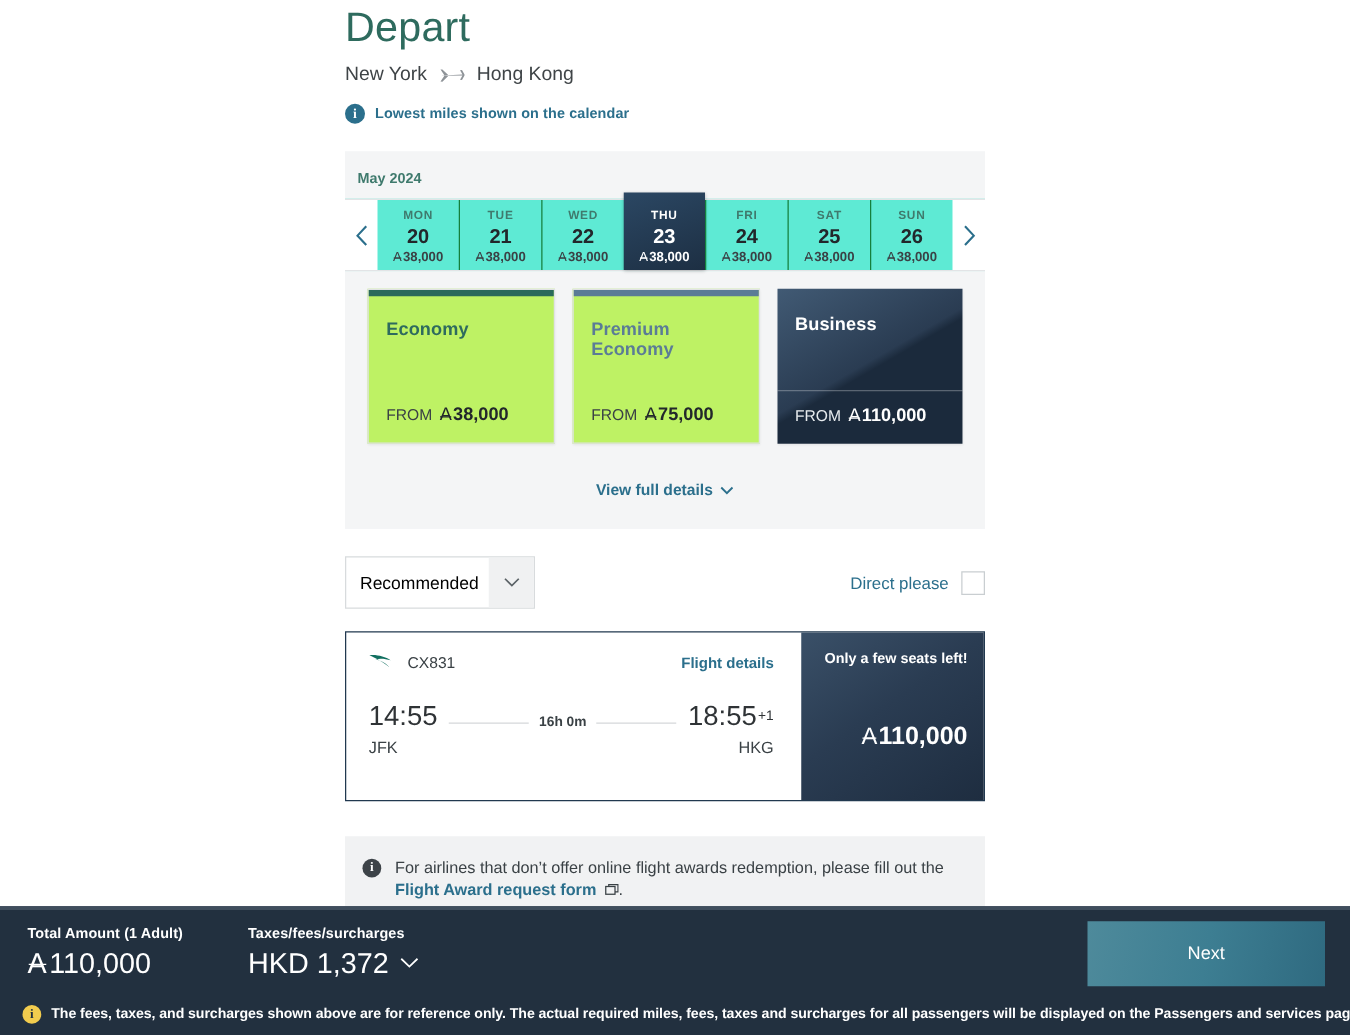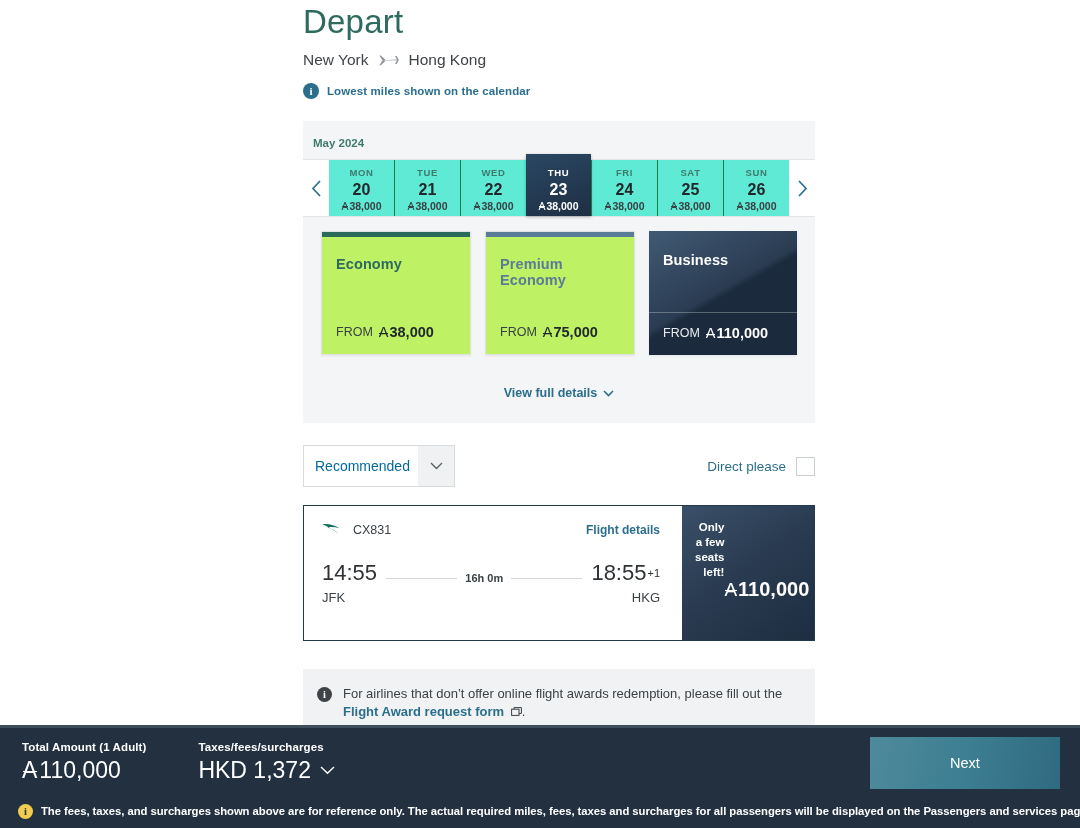--- a/index.html
+++ b/index.html
@@ -17,21 +17,21 @@
 
   .page {
     position: absolute;
     left: 0; top: 0;
     width: 1080px;
     height: 828px;
   }
 
   .content {
     position: absolute;
-    left: 303px;
+    left: 276px;
     top: 0;
     width: 512px;
   }
 
   
   .page-title {
     font-size: 33px;
     font-weight: 400;
     color: #2e6b5e;
     letter-spacing: .2px;
@@ -237,21 +237,21 @@
     background: #fff;
     height: 42px;
     width: 152px;
     cursor: pointer;
   }
   .sort-select .lbl {
     flex: 1;
     display: flex; align-items: center;
     padding-left: 11px;
     font-size: 14px;
-    color: #0369a1;
+    color: #000000;
   }
   .sort-select .chev {
     width: 36px;
     background: #f0f1f2;
     display: flex; align-items: center; justify-content: center;
     color: #4e5559;
   }
   .direct-wrap {
     display: flex;
     align-items: center;
@@ -332,27 +332,27 @@
     gap: 8px;
   }
   .dur .ln { flex: 1; height: 1px; background: #d5d8da; }
   .dur .txt {
     font-size: 11px;
     font-weight: bold;
     color: #3a4145;
     white-space: nowrap;
   }
   .flight-right {
-    width: 132px;
+    width: 146px;
     flex: none;
     background: linear-gradient(145deg, #3a5068 0%, #2a3c52 45%, #1e2d40 100%);
     color: #fff;
     padding: 14px 13px 0 13px;
     display: flex;
-    flex-direction: row;
+    flex-direction: column;
   }
   .seats-left {
     font-size: 11.5px;
     font-weight: bold;
     text-align: right;
     line-height: 15px;
   }
   .flight-price {
     font-size: 20px;
     font-weight: bold;

